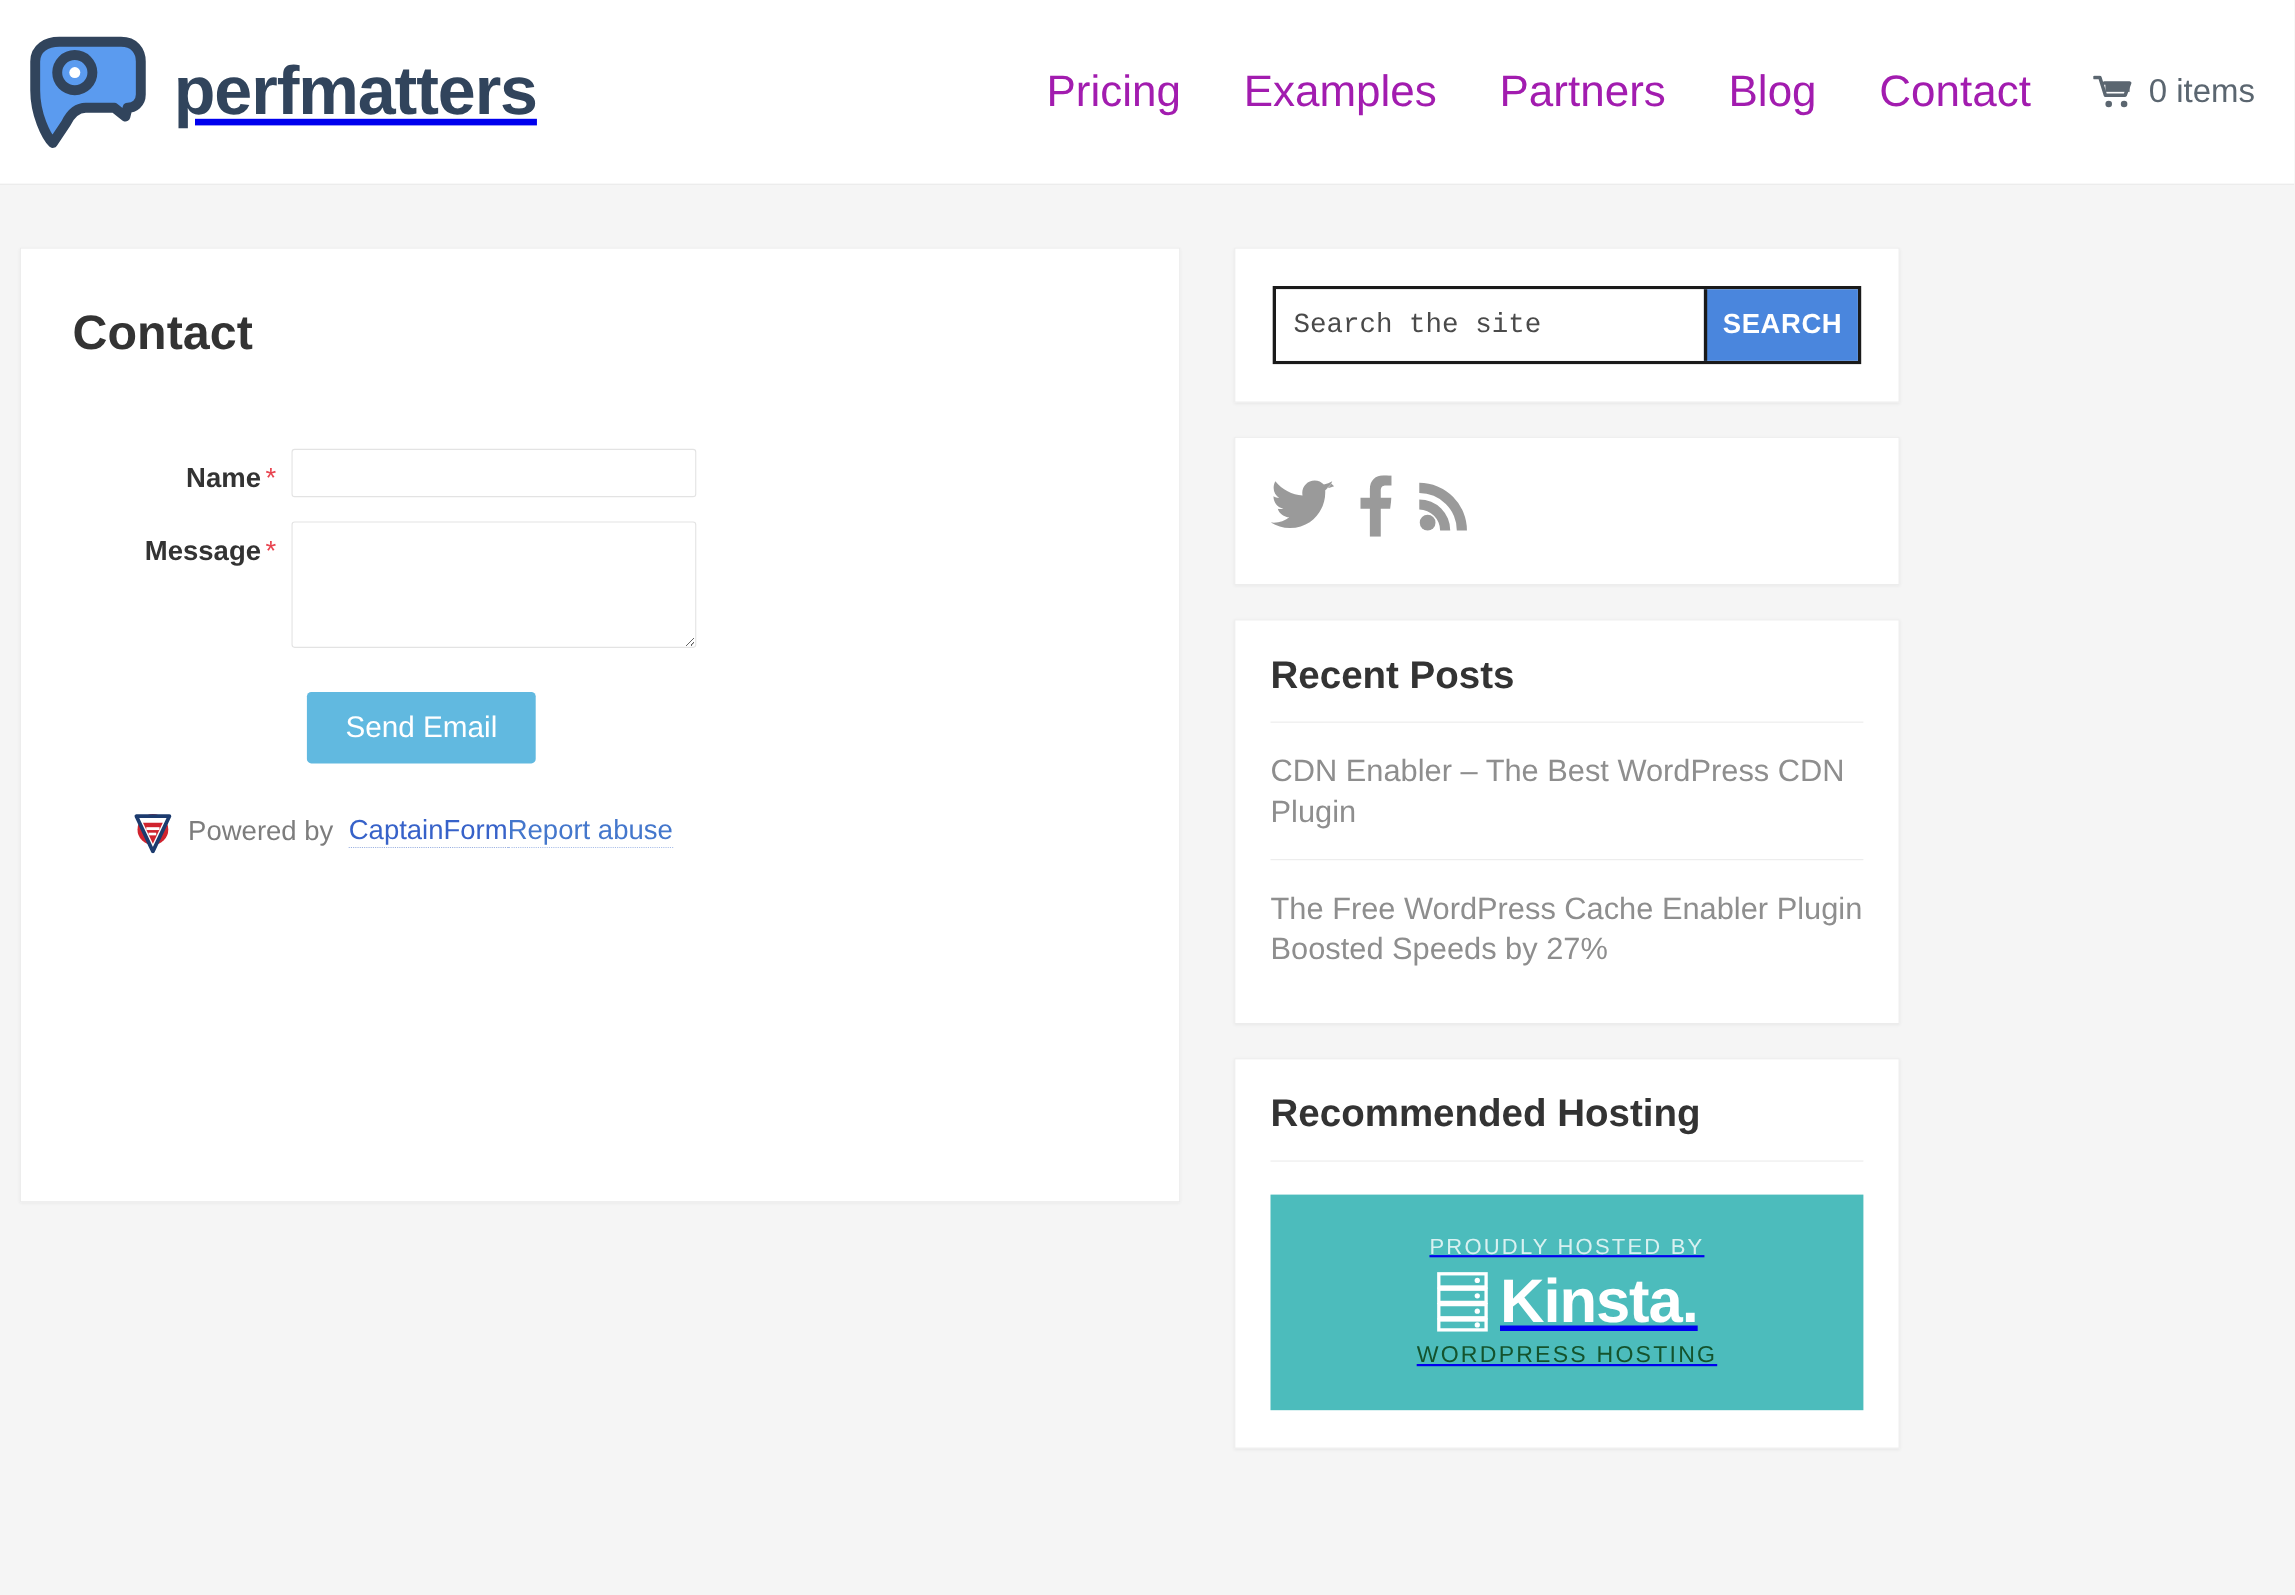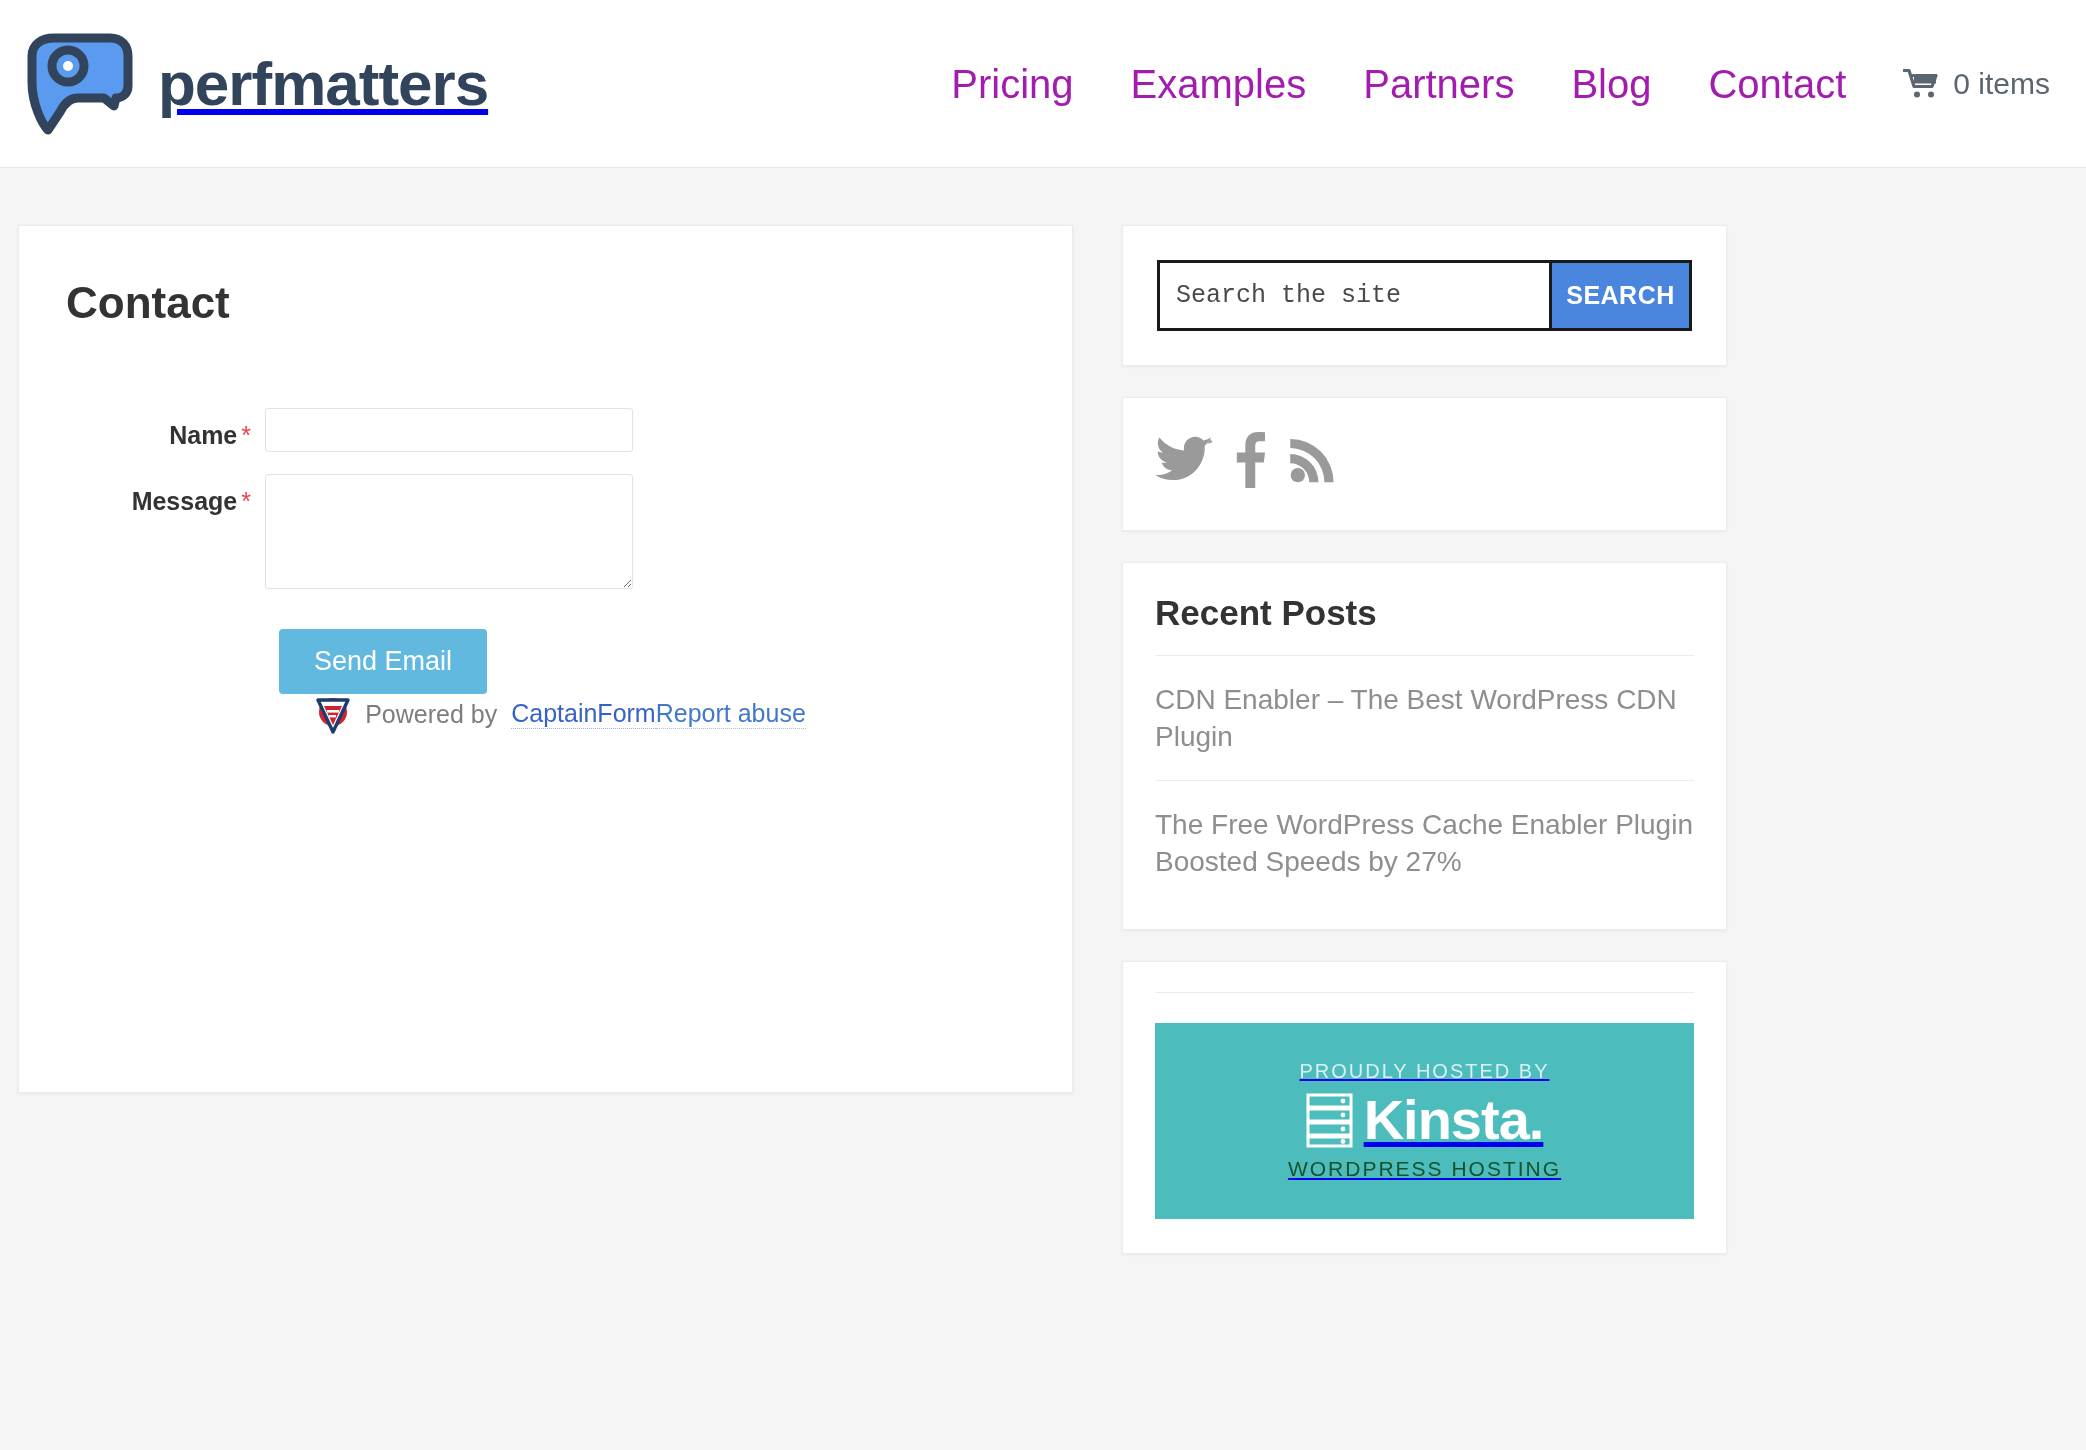--- a/index.html
+++ b/index.html
@@ -145,21 +145,22 @@
     font-family: "Liberation Sans", sans-serif;
     font-size: 27px;
     padding: 17px 35px;
     cursor: pointer;
   }
 
   
   .form-footer {
     display: flex;
     align-items: center;
-    justify-content: center;
+    justify-content: flex-start;
+    margin-top: 42px;
     padding: 0 42px 0 72px;
   }
   .powered-by {
     display: flex;
     align-items: center;
     gap: 14px;
     font-size: 25px;
     color: #7d7d7d;
   }
   .cf-logo { width: 36px; height: 40px; flex: none; }
@@ -404,20 +405,21 @@
         <li class="post-item">
           <a class="post-link" href="#">CDN Enabler – The Best WordPress CDN Plugin</a>
         </li>
         <li class="post-item">
           <a class="post-link" href="#">The Free WordPress Cache Enabler Plugin Boosted Speeds by 27%</a>
         </li>
       </ul>
     </section>
 
     <section class="widget widget-hosting">
+      <h2 class="widget-title">Recommended Hosting</h2>
       <div class="hosting-divider"></div>
       <a class="kinsta-banner" href="#">
         <span class="kinsta-top">PROUDLY HOSTED BY</span>
         <span class="kinsta-mid">
           <span class="kinsta-mark">
             <svg viewBox="0 0 47 55" width="47" height="55" aria-hidden="true">
               <rect x="2" y="2" width="43" height="12" fill="none" stroke="#ffffff" stroke-width="3"></rect>
               <rect x="2" y="16" width="43" height="12" fill="none" stroke="#ffffff" stroke-width="3"></rect>
               <rect x="2" y="30" width="43" height="12" fill="none" stroke="#ffffff" stroke-width="3"></rect>
               <rect x="2" y="44" width="43" height="9" fill="none" stroke="#ffffff" stroke-width="3"></rect>

